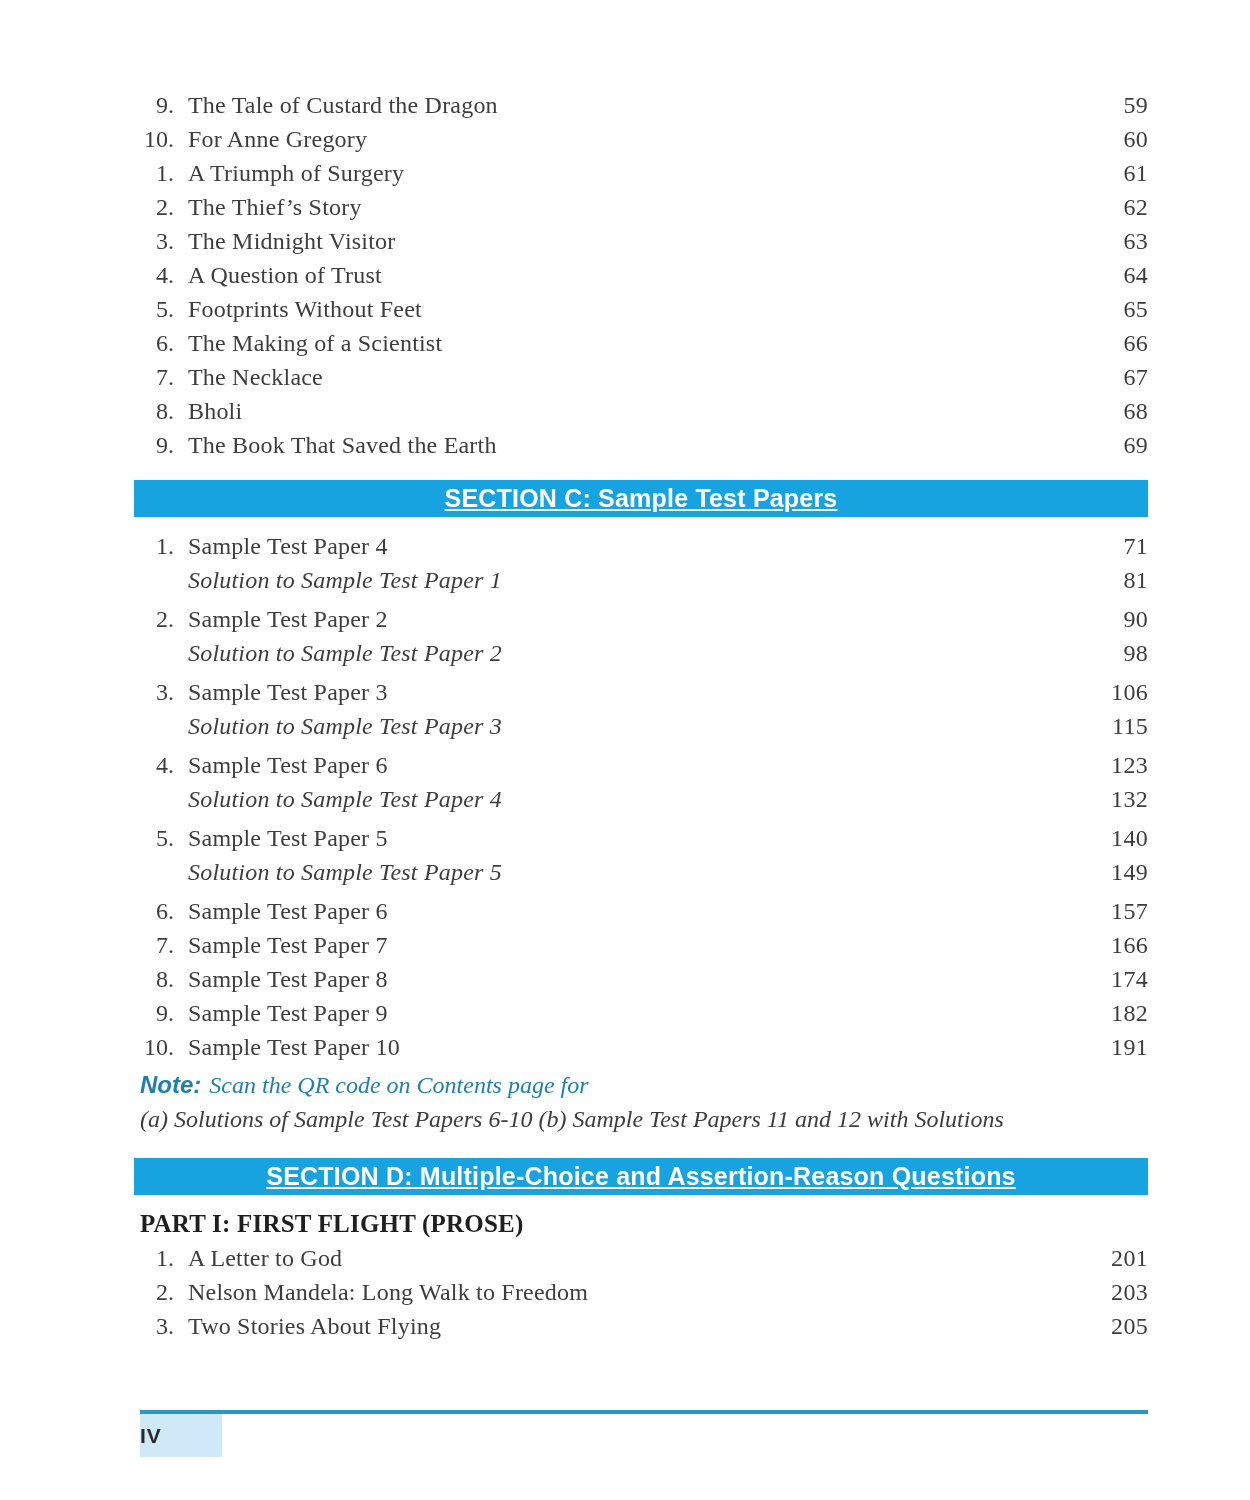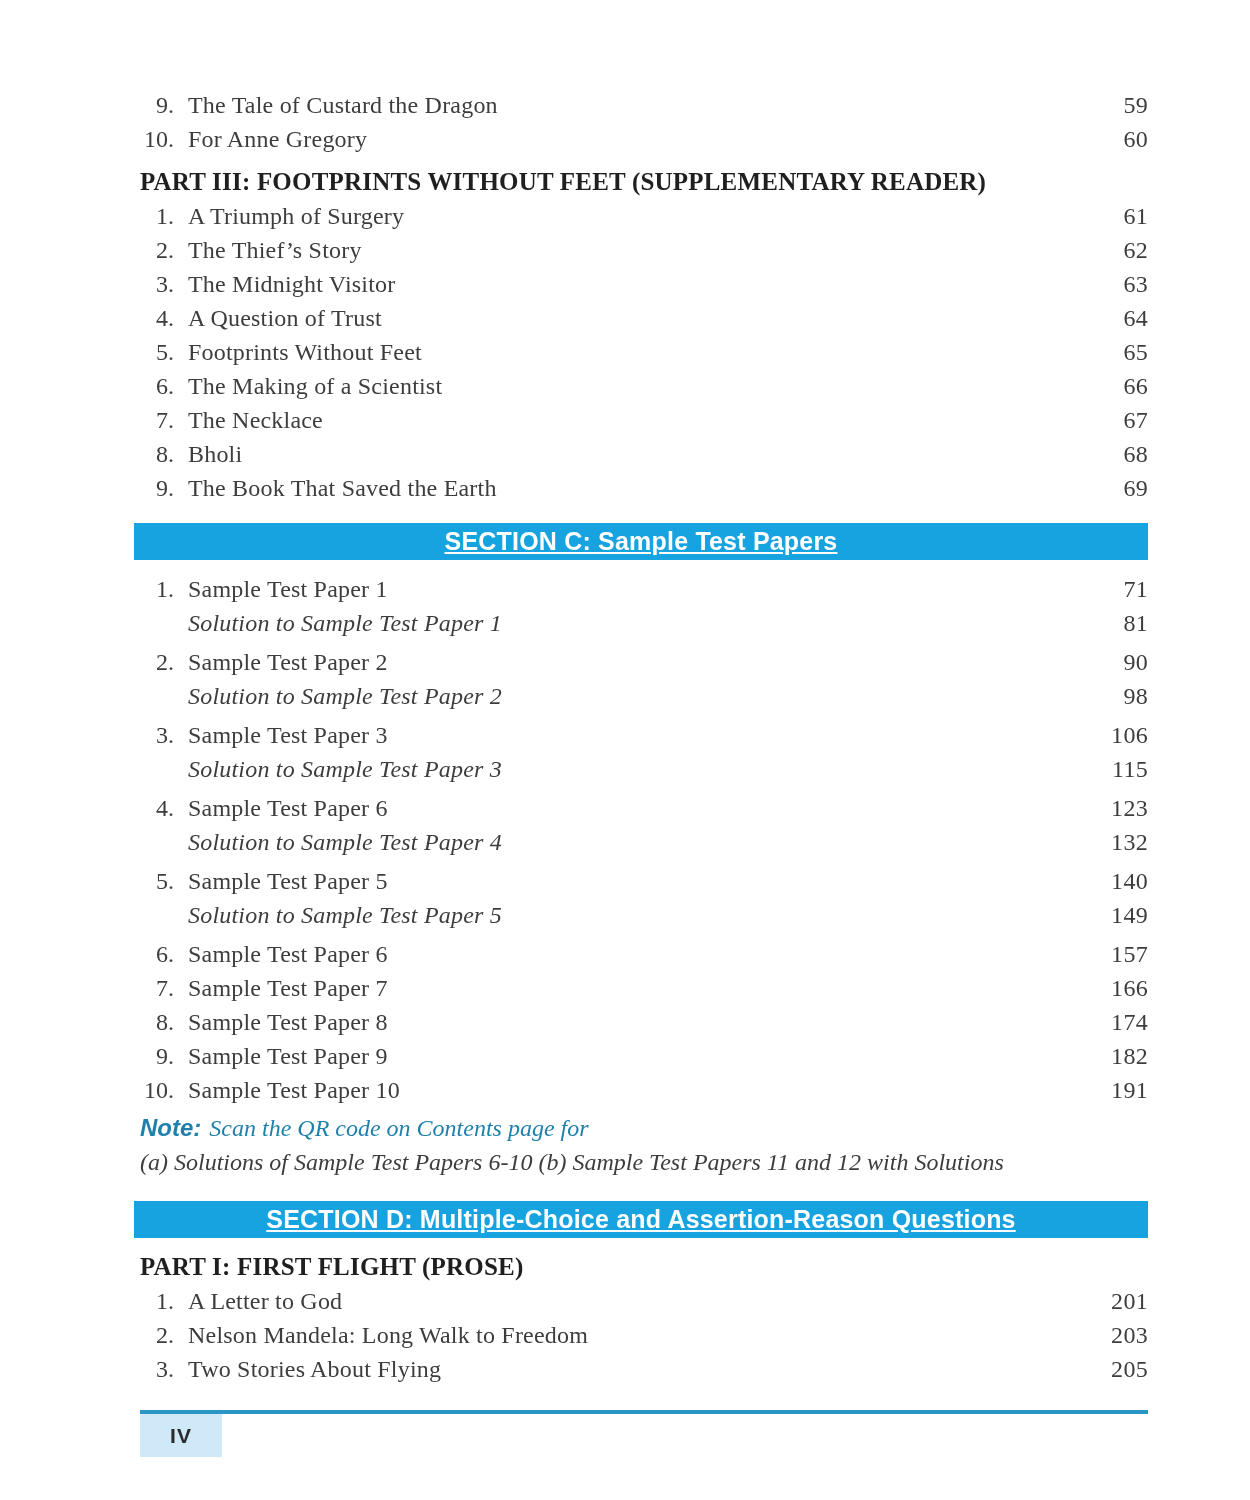--- a/index.html
+++ b/index.html
@@ -45,41 +45,40 @@
   .note .prefix{font-family:"Liberation Sans", sans-serif;font-weight:bold;margin-right:8px;}
   .note-plain{font-size:24px;line-height:34px;font-style:italic;color:var(--body-text);font-family:Liberation Serif, serif;}
 
   .footer-rule{
     position:absolute;left:140px;right:102px;top:1410px;height:4px;
     background:var(--rule);
   }
   .page-box{
     position:absolute;left:140px;top:1414px;width:82px;height:43px;
     background:var(--footer-box-bg);
-    display:flex;align-items:center;justify-content:center;
+    display:flex;align-items:center;
     font-family:"Liberation Sans", sans-serif;font-weight:bold;font-size:21px;
     color:var(--footer-box-text);letter-spacing:1px;
   }
 </style>
 </head>
 <body>
 
 <div class="page">
   <div class="content" id="toc-root">
       <div class="row item">
         <span class="num">9.</span>
         <span class="title">The Tale of Custard the Dragon</span>
         <span class="page-no">59</span>
       </div>
       <div class="row item">
         <span class="num">10.</span>
         <span class="title">For Anne Gregory</span>
         <span class="page-no">60</span>
       </div>
-      <div class="heading">PART III: FOOTPRINTS WITHOUT FEET (SUPPLEMENTARY READER)</div>
       <div class="row item">
         <span class="num">1.</span>
         <span class="title">A Triumph of Surgery</span>
         <span class="page-no">61</span>
       </div>
       <div class="row item">
         <span class="num">2.</span>
         <span class="title">The Thief’s Story</span>
         <span class="page-no">62</span>
       </div>
@@ -114,21 +113,21 @@
         <span class="page-no">68</span>
       </div>
       <div class="row item">
         <span class="num">9.</span>
         <span class="title">The Book That Saved the Earth</span>
         <span class="page-no">69</span>
       </div>
       <div class="banner">SECTION C: Sample Test Papers</div>
       <div class="row item">
         <span class="num">1.</span>
-        <span class="title">Sample Test Paper 1</span>
+        <span class="title">Sample Test Paper 4</span>
         <span class="page-no">71</span>
       </div>
       <div class="row sub">
         <span class="title">Solution to Sample Test Paper 1</span>
         <span class="page-no">81</span>
       </div>
       <div class="row item g">
         <span class="num">2.</span>
         <span class="title">Sample Test Paper 2</span>
         <span class="page-no">90</span>

